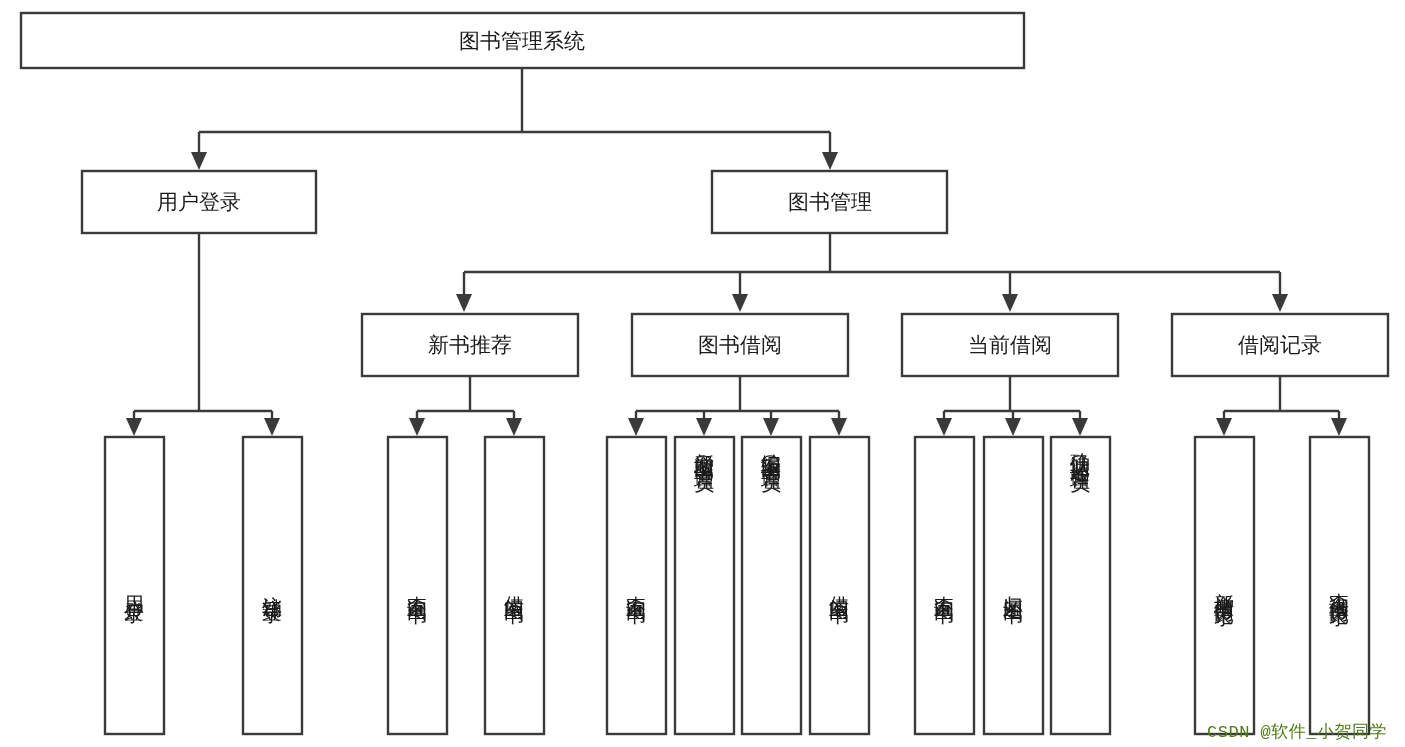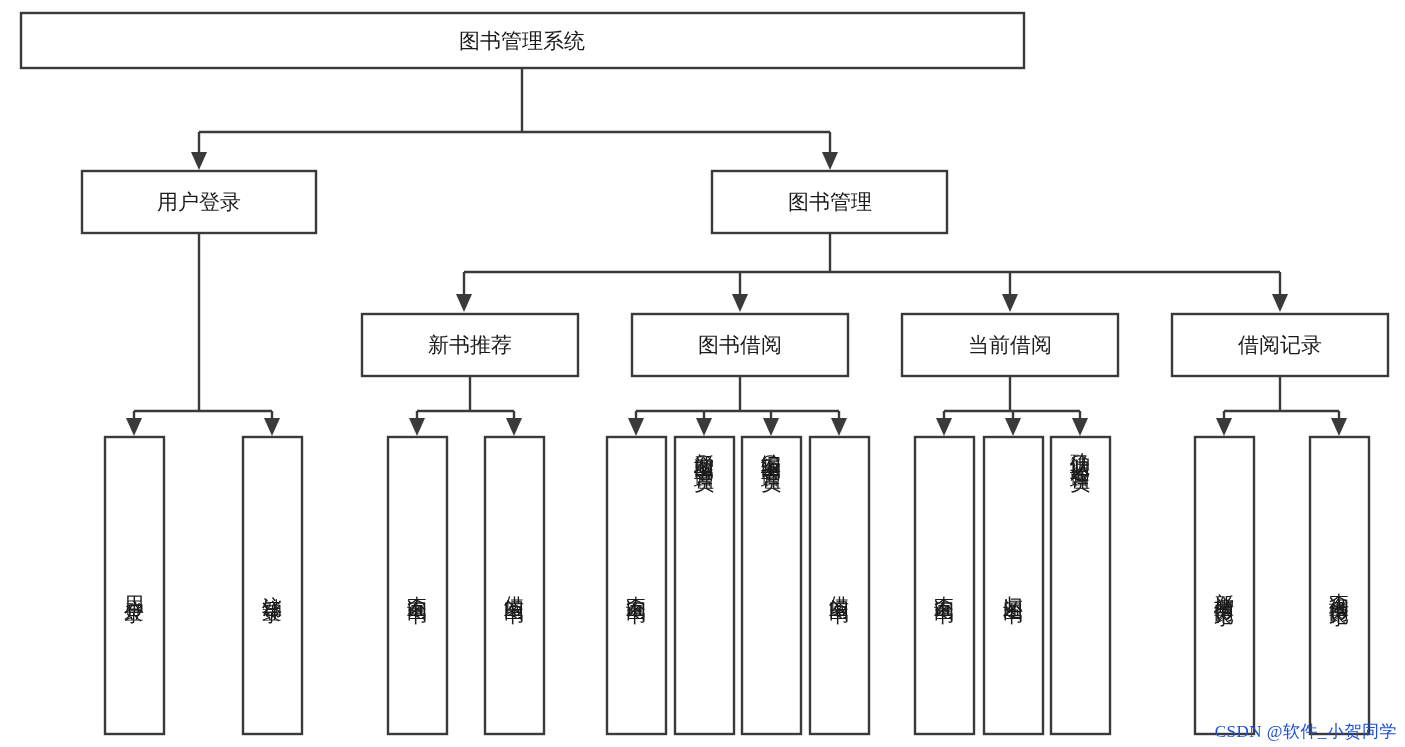--- a/index.html
+++ b/index.html
@@ -41,25 +41,25 @@
     font-size:20px;
     color:#1b1b1b;
     writing-mode:vertical-rl;
     text-orientation:upright;
     letter-spacing:3px;
     line-height:1;
     white-space:nowrap;
   }
   .watermark{
     position:absolute;
-    right:8px;
+    right:18px;
     bottom:4px;
-    font-family:Liberation Serif, serif;
+    font-family:Liberation Mono, monospace;
     font-size:17px;
-    color:#1d4ed8;
+    color:#4d7c0f;
     letter-spacing:0.5px;
     white-space:nowrap;
   }
 </style>
 </head>
 <body>
 
 <div id="diagram">
 
   <svg width="1405" height="747" viewBox="0 0 1405 747">

